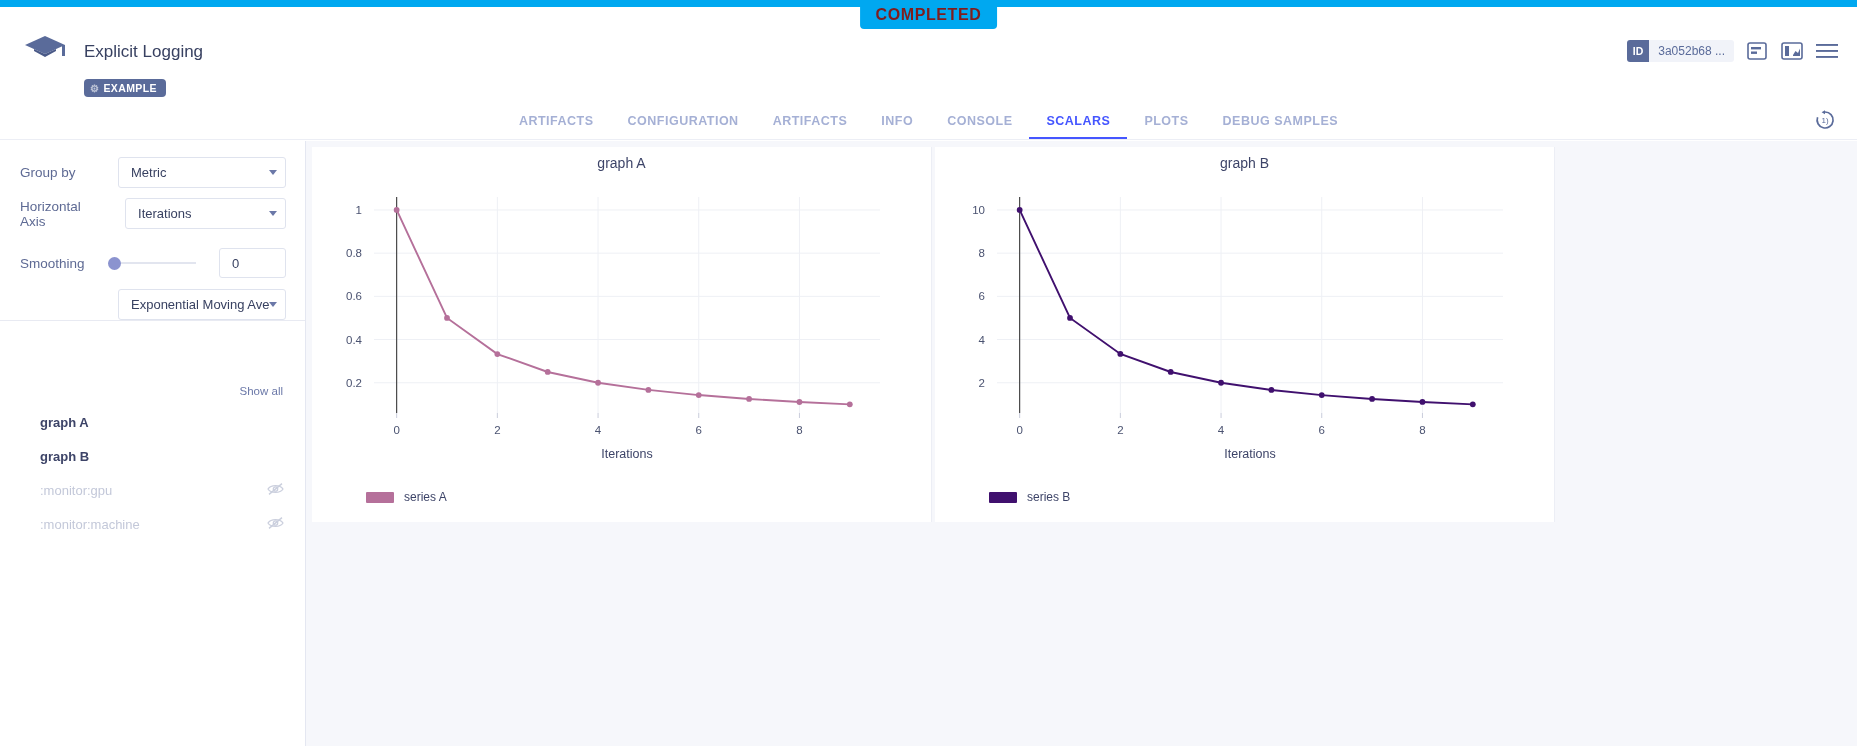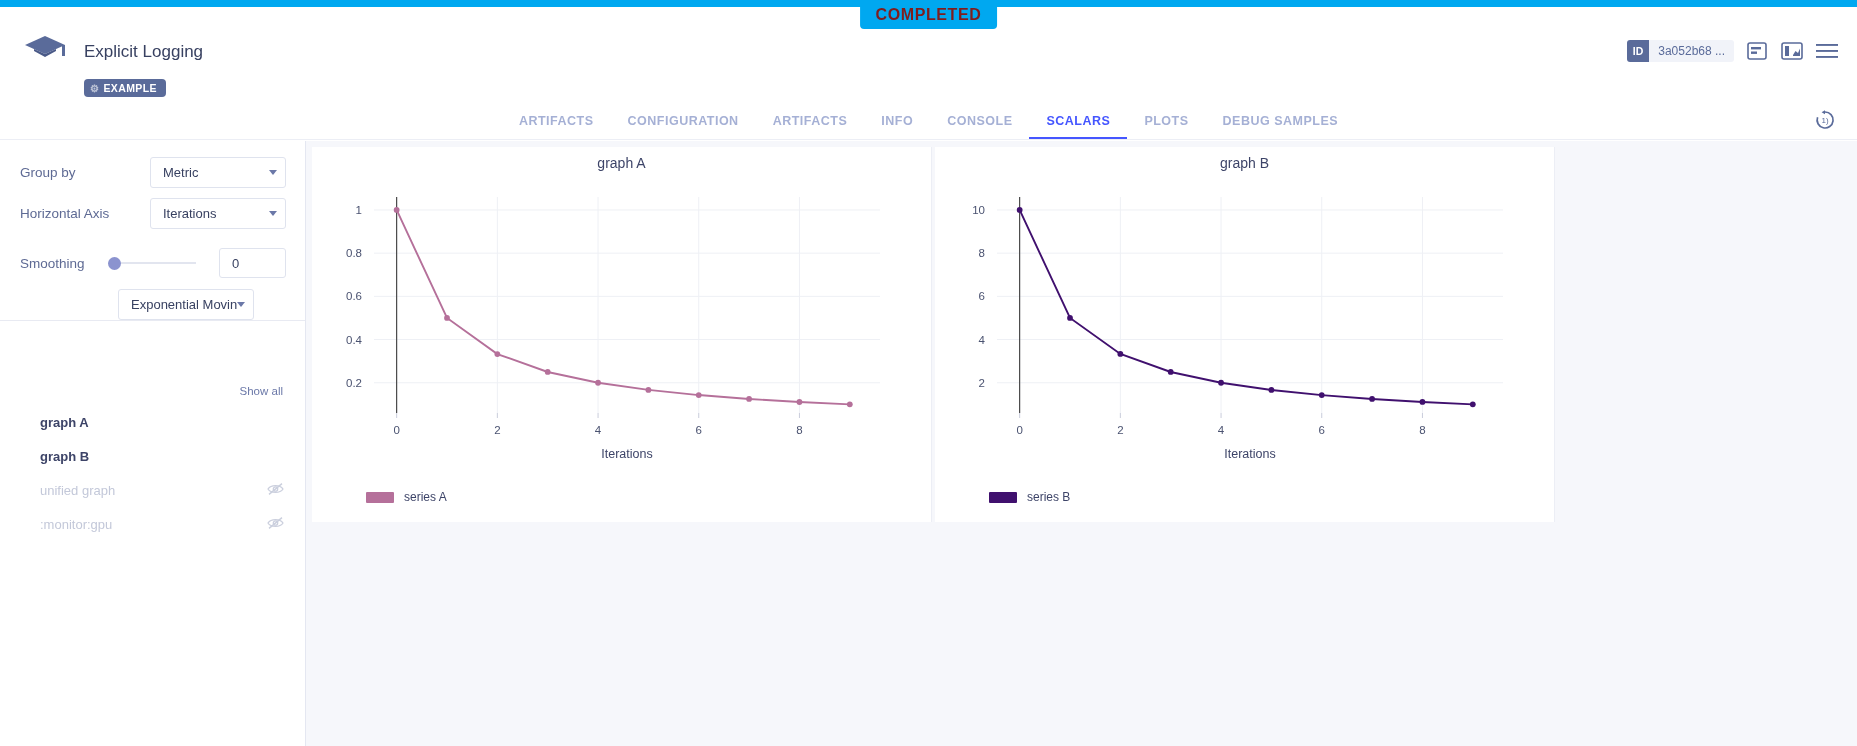--- a/index.html
+++ b/index.html
@@ -78,21 +78,21 @@
 
   
   .leftpanel {
     position:absolute; top:141px; left:0; width:306px; height:605px;
     background:#ffffff; border-right:1px solid #e4e7f1;
   }
   .lp-top { padding:0; border-bottom:1px solid #e8eaf2; height:180px; position:relative; }
   .ctl-row { position:absolute; display:flex; align-items:center;gap:20px; }
   .ctl-label { font-size:13.5px; color:#5e6a94; }
   .select {
-    width:136px; height:31px; border:1px solid #dfe3ee; border-radius:3px;
+    width:168px; height:31px; border:1px solid #dfe3ee; border-radius:3px;
     display:flex; align-items:center; padding:0 8px 0 12px;
     font-size:13px; color:#384161; background:#fff; cursor:pointer;
   }
   .select .val { flex:1; overflow:hidden; white-space:nowrap; }
   .caret { width:0;height:0;border-left:4.5px solid transparent;border-right:4.5px solid transparent;border-top:5px solid #6b78a8; }
 
   .slider-wrap { position:relative; width:88px; height:20px; display:flex; align-items:center; }
   .slider-track { position:absolute; left:0; right:0; height:2px; background:#e2e5ef; }
   .slider-thumb { position:absolute; left:0; width:13px; height:13px; border-radius:50%; background:#8b93cf; cursor:pointer; }
   .num-input {
@@ -244,29 +244,29 @@
   <div class="show-all">Show all</div>
 
   <div class="scalar-list" id="scalarlist">
       <div class="scalar-item">
         <span class="name">graph A</span>
       </div>
       <div class="scalar-item">
         <span class="name">graph B</span>
       </div>
       <div class="scalar-item muted">
-        <span class="name">unified graph</span>
+        <span class="name">:monitor:gpu</span>
         <span class="eye-off"><svg width="17" height="14" viewBox="0 0 17 14">
             <path d="M1 7 C4 2.4 13 2.4 16 7 C13 11.6 4 11.6 1 7 Z" fill="none" stroke="#b9bfd2" stroke-width="1.3"></path>
             <circle cx="8.5" cy="7" r="2.2" fill="none" stroke="#b9bfd2" stroke-width="1.3"></circle>
             <line x1="2" y1="12.4" x2="15" y2="1.6" stroke="#b9bfd2" stroke-width="1.4"></line>
           </svg></span>
       </div>
       <div class="scalar-item muted">
-        <span class="name">:monitor:gpu</span>
+        <span class="name">:monitor:machine</span>
         <span class="eye-off"><svg width="17" height="14" viewBox="0 0 17 14">
             <path d="M1 7 C4 2.4 13 2.4 16 7 C13 11.6 4 11.6 1 7 Z" fill="none" stroke="#b9bfd2" stroke-width="1.3"></path>
             <circle cx="8.5" cy="7" r="2.2" fill="none" stroke="#b9bfd2" stroke-width="1.3"></circle>
             <line x1="2" y1="12.4" x2="15" y2="1.6" stroke="#b9bfd2" stroke-width="1.4"></line>
           </svg></span>
       </div>
     </div>
 </div>
 
 <div class="content">

